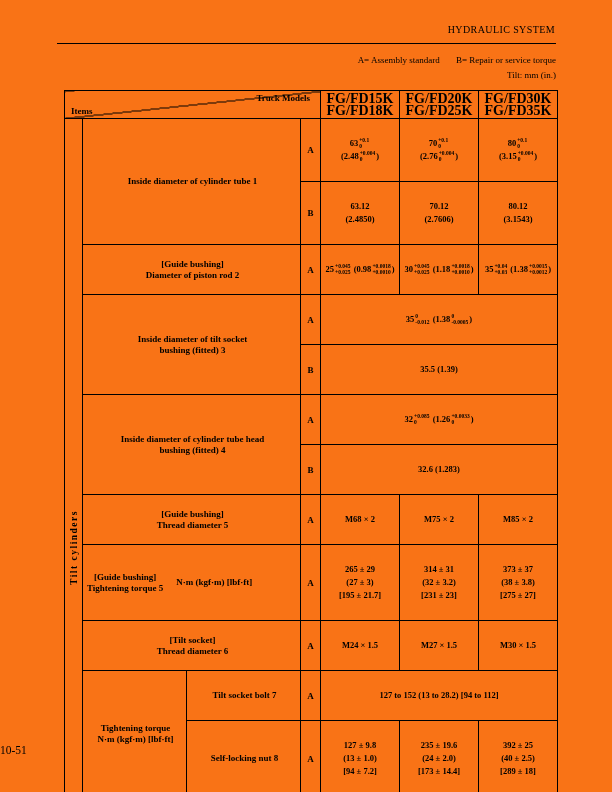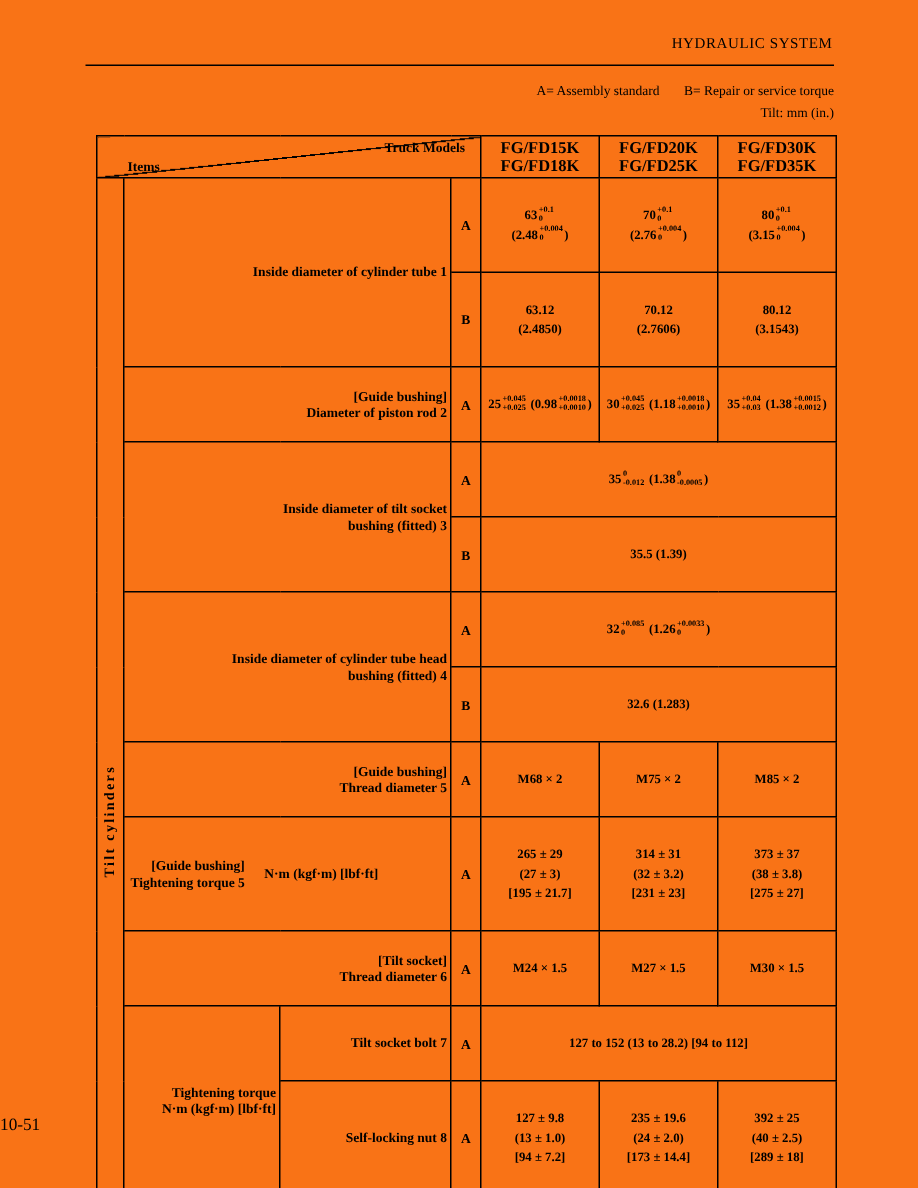--- a/index.html
+++ b/index.html
@@ -12,26 +12,26 @@
   .unitnote{position:absolute;top:70px;right:56px;font-size:9px;}
   .tblwrap{position:absolute;top:90px;left:64px;}
   table.spec{border-collapse:collapse;table-layout:fixed;width:493px;}
   .spec td{border:1px solid #000;font-size:9px;vertical-align:middle;padding:1px 2px;font-weight:bold;}
   .spec tr.h-hdr{height:28px;} .spec tr.h38{height:38px;} .spec tr.h34{height:34px;}
   .spec tr.h19{height:19px;} .spec tr.h17{height:17px;} .spec tr.h22{height:22px;}
   .spec tr.h24{height:24px;} .spec tr.h50{height:50px;} .spec tr.hfig{height:178px;}
   td.corner{position:relative;padding:0;background:linear-gradient(to bottom right,
       transparent calc(50% - .5px), #000 calc(50% - .5px), #000 calc(50% + .5px), transparent calc(50% + .5px));}
   .corner .ct{position:absolute;top:2px;right:10px;font-size:9px;}
-  .corner .cb{position:absolute;bottom:2px;left:20px;font-size:9px;}
-  td.model{text-align:center;font-size:11px;line-height:12px;padding:1px 0;}
+  .corner .cb{position:absolute;bottom:2px;left:6px;font-size:9px;}
+  td.model{text-align:center;font-size:14px;line-height:12px;padding:1px 0;}
   td.vstrip{padding:0;text-align:center;vertical-align:middle;}
   .vtext{display:inline-block;writing-mode:vertical-rl;transform:rotate(180deg);
          font-size:9.5px;letter-spacing:1.5px;white-space:nowrap;}
-  td.item{text-align:right;padding:1px 2px 1px 4px;font-size:9px;line-height:11px;}
+  td.item{text-align:center;padding:1px 2px 1px 4px;font-size:9px;line-height:11px;}
   td.abc{text-align:center;font-size:9px;padding:0;}
   td.val{text-align:center;font-size:8.5px;line-height:13px;padding:18px 1px;}
   .tol{display:inline-flex;flex-direction:column;justify-content:center;vertical-align:middle;
        font-size:5.5px;line-height:5.8px;text-align:left;margin:0 1px;}
   .r6wrap{display:flex;align-items:center;}
   .r6wrap .unitlab{margin-left:13px;white-space:nowrap;}
   td.figcell{padding:1px 0;height:178px;}
   td.figcell svg{display:block;margin:0 auto;}
   .pageno{position:absolute;top:744px;left:0;width:100%;font-size:11.5px;}
 </style>

